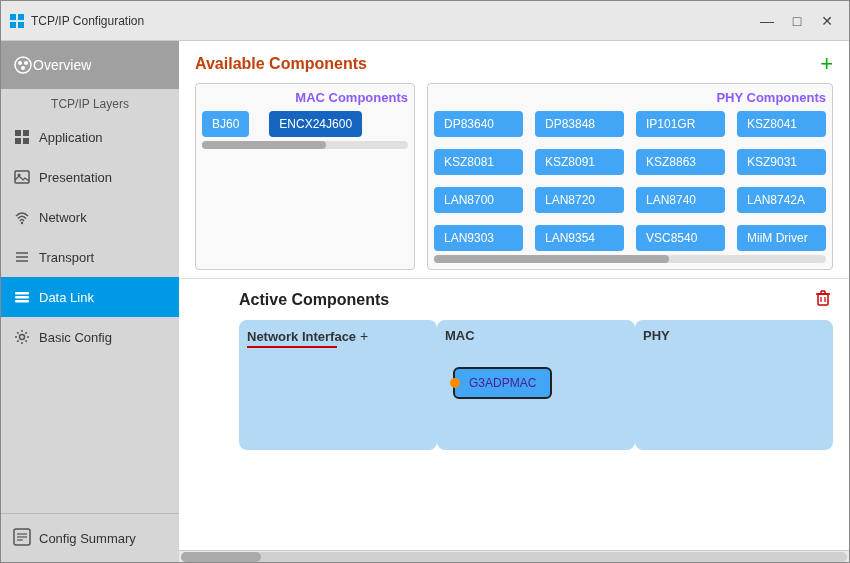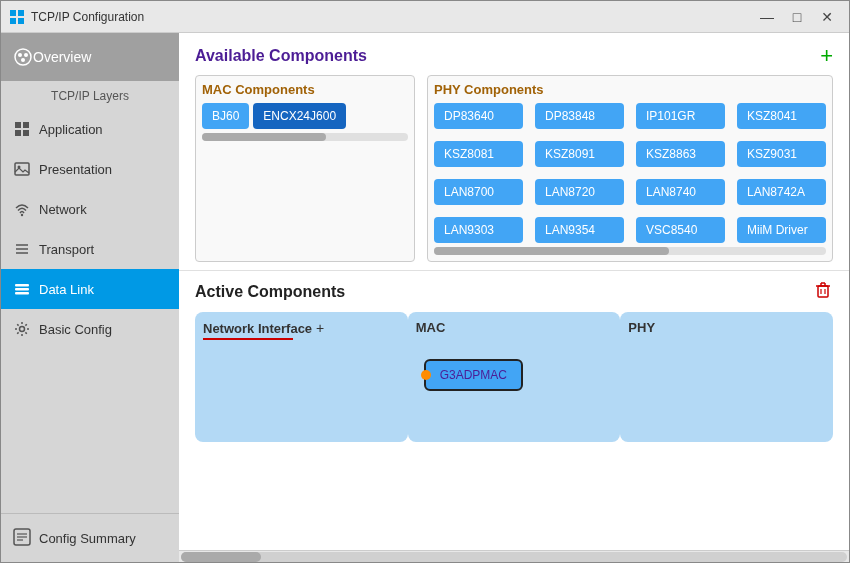--- a/index.html
+++ b/index.html
@@ -1,20 +1,20 @@
 <!DOCTYPE html>
 <html><head>
   <meta charset="utf-8">
   <style>
     * { box-sizing: border-box; margin: 0; padding: 0; }
     body { font-family: 'Segoe UI', Arial, sans-serif; font-size: 13px; background: #f0f0f0; width: 850px; height: 563px; overflow: hidden; }
 
     .window { width: 850px; height: 563px; background: #f0f0f0; border: 1px solid #888; display: flex; flex-direction: column; }
 
-    .titlebar { background: #e8e8e8; height: 32px; display: flex; align-items: center; padding: 0 8px; border-bottom: 1px solid #ccc; flex-shrink: 0; }
+    .titlebar { background: #e8e8e8; height: 40px; display: flex; align-items: center; padding: 0 8px; border-bottom: 1px solid #ccc; flex-shrink: 0; }
     .titlebar-icon { width: 16px; height: 16px; margin-right: 6px; display: flex; align-items: center; justify-content: center; }
     .titlebar-title { font-size: 12px; color: #333; flex: 1; }
     .titlebar-controls { display: flex; gap: 2px; }
     .titlebar-btn { width: 28px; height: 22px; border: none; background: transparent; cursor: pointer; font-size: 14px; display: flex; align-items: center; justify-content: center; color: #444; }
 
     .main { display: flex; flex: 1; overflow: hidden; }
 
     
     .sidebar { width: 178px; background: #d6d6d6; display: flex; flex-direction: column; flex-shrink: 0; }
     .overview-btn { background: #a0a0a0; height: 48px; display: flex; align-items: center; padding: 0 12px; cursor: pointer; color: #fff; font-size: 14px; }
@@ -25,38 +25,38 @@
     .nav-item.active { background: #0099e5; color: white; }
     .nav-item .nav-icon { width: 18px; height: 18px; display: flex; align-items: center; justify-content: center; flex-shrink: 0; }
 
     .sidebar-bottom { margin-top: auto; border-top: 1px solid #bbb; }
     .config-summary-btn { height: 48px; display: flex; align-items: center; padding: 0 12px; gap: 8px; cursor: pointer; color: #333; font-size: 13px; }
 
     
     .content { flex: 1; background: white; display: flex; flex-direction: column; overflow: hidden; }
 
     .section-header { display: flex; align-items: center; justify-content: space-between; padding: 12px 16px 8px; }
-    .section-title { font-size: 16px; font-weight: 600; color: #4c1d95; }
+    .section-title { font-size: 16px; font-weight: 600; color: #c2410c; }
     .add-btn { color: #00aa00; font-size: 22px; cursor: pointer; line-height: 1; }
     .delete-btn { color: #cc0000; font-size: 18px; cursor: pointer; }
 
     
     .available-section { padding: 0 16px 8px; border-bottom: 1px solid #e0e0e0; }
     .components-row { display: flex; gap: 12px; }
     .component-group { flex: 1; border: 1px solid #ccc; border-radius: 4px; padding: 6px; background: #f9f9f9; }
-    .component-group-title { text-align: left; font-weight: 700; font-size: 13px; margin-bottom: 6px; color: #a16207; }
+    .component-group-title { text-align: right; font-weight: 700; font-size: 13px; margin-bottom: 6px; color: #8b5cf6; }
     .component-chips-container { overflow-x: auto; overflow-y: hidden; }
-    .component-chips { display: flex; flex-wrap: wrap; gap: 4px; min-width: max-content; }
+    .component-chips { display: flex; flex-wrap: wrap; gap: 20px; min-width: max-content; }
     .chip { background: #42a5f5; color: white; border-radius: 4px; padding: 6px 10px; font-size: 12px; cursor: pointer; white-space: nowrap; }
     .chip.selected { background: #1565c0; }
     .scrollbar-placeholder { height: 8px; background: #e0e0e0; border-radius: 4px; margin-top: 4px; position: relative; }
     .scrollbar-thumb { height: 8px; background: #aaa; border-radius: 4px; width: 60%; }
 
     
-    .active-section { flex: 1; padding: 8px 16px 8px; overflow: hidden; }
+    .active-section { flex: 1; padding: 8px 16px 8px; overflow: hidden; margin-left: 44px; }
     .active-header { display: flex; align-items: center; justify-content: space-between; margin-bottom: 8px; }
     .active-title { font-size: 16px; font-weight: 600; color: #222; }
     .active-components-row { display: flex; }
     .active-group { flex: 1; background: #b3d9f5; border-radius: 8px; padding: 8px; min-height: 130px; position: relative; }
     .active-group-title { font-size: 13px; font-weight: 600; color: #333; margin-bottom: 4px; }
     .network-header { display: flex; align-items: center; gap: 4px; }
     .network-header-title { font-size: 13px; font-weight: 600; color: #333; }
     .network-add { font-size: 14px; color: #333; cursor: pointer; }
     .underline-red { border-bottom: 2px solid #cc0000; width: 90px; margin-top: 2px; margin-bottom: 6px; }
     .active-chip { background: #42a5f5; color: #4c1d95; border-radius: 6px; padding: 7px 14px; font-size: 12px; cursor: pointer; display: inline-block; margin-top: 16px; position: relative; }

